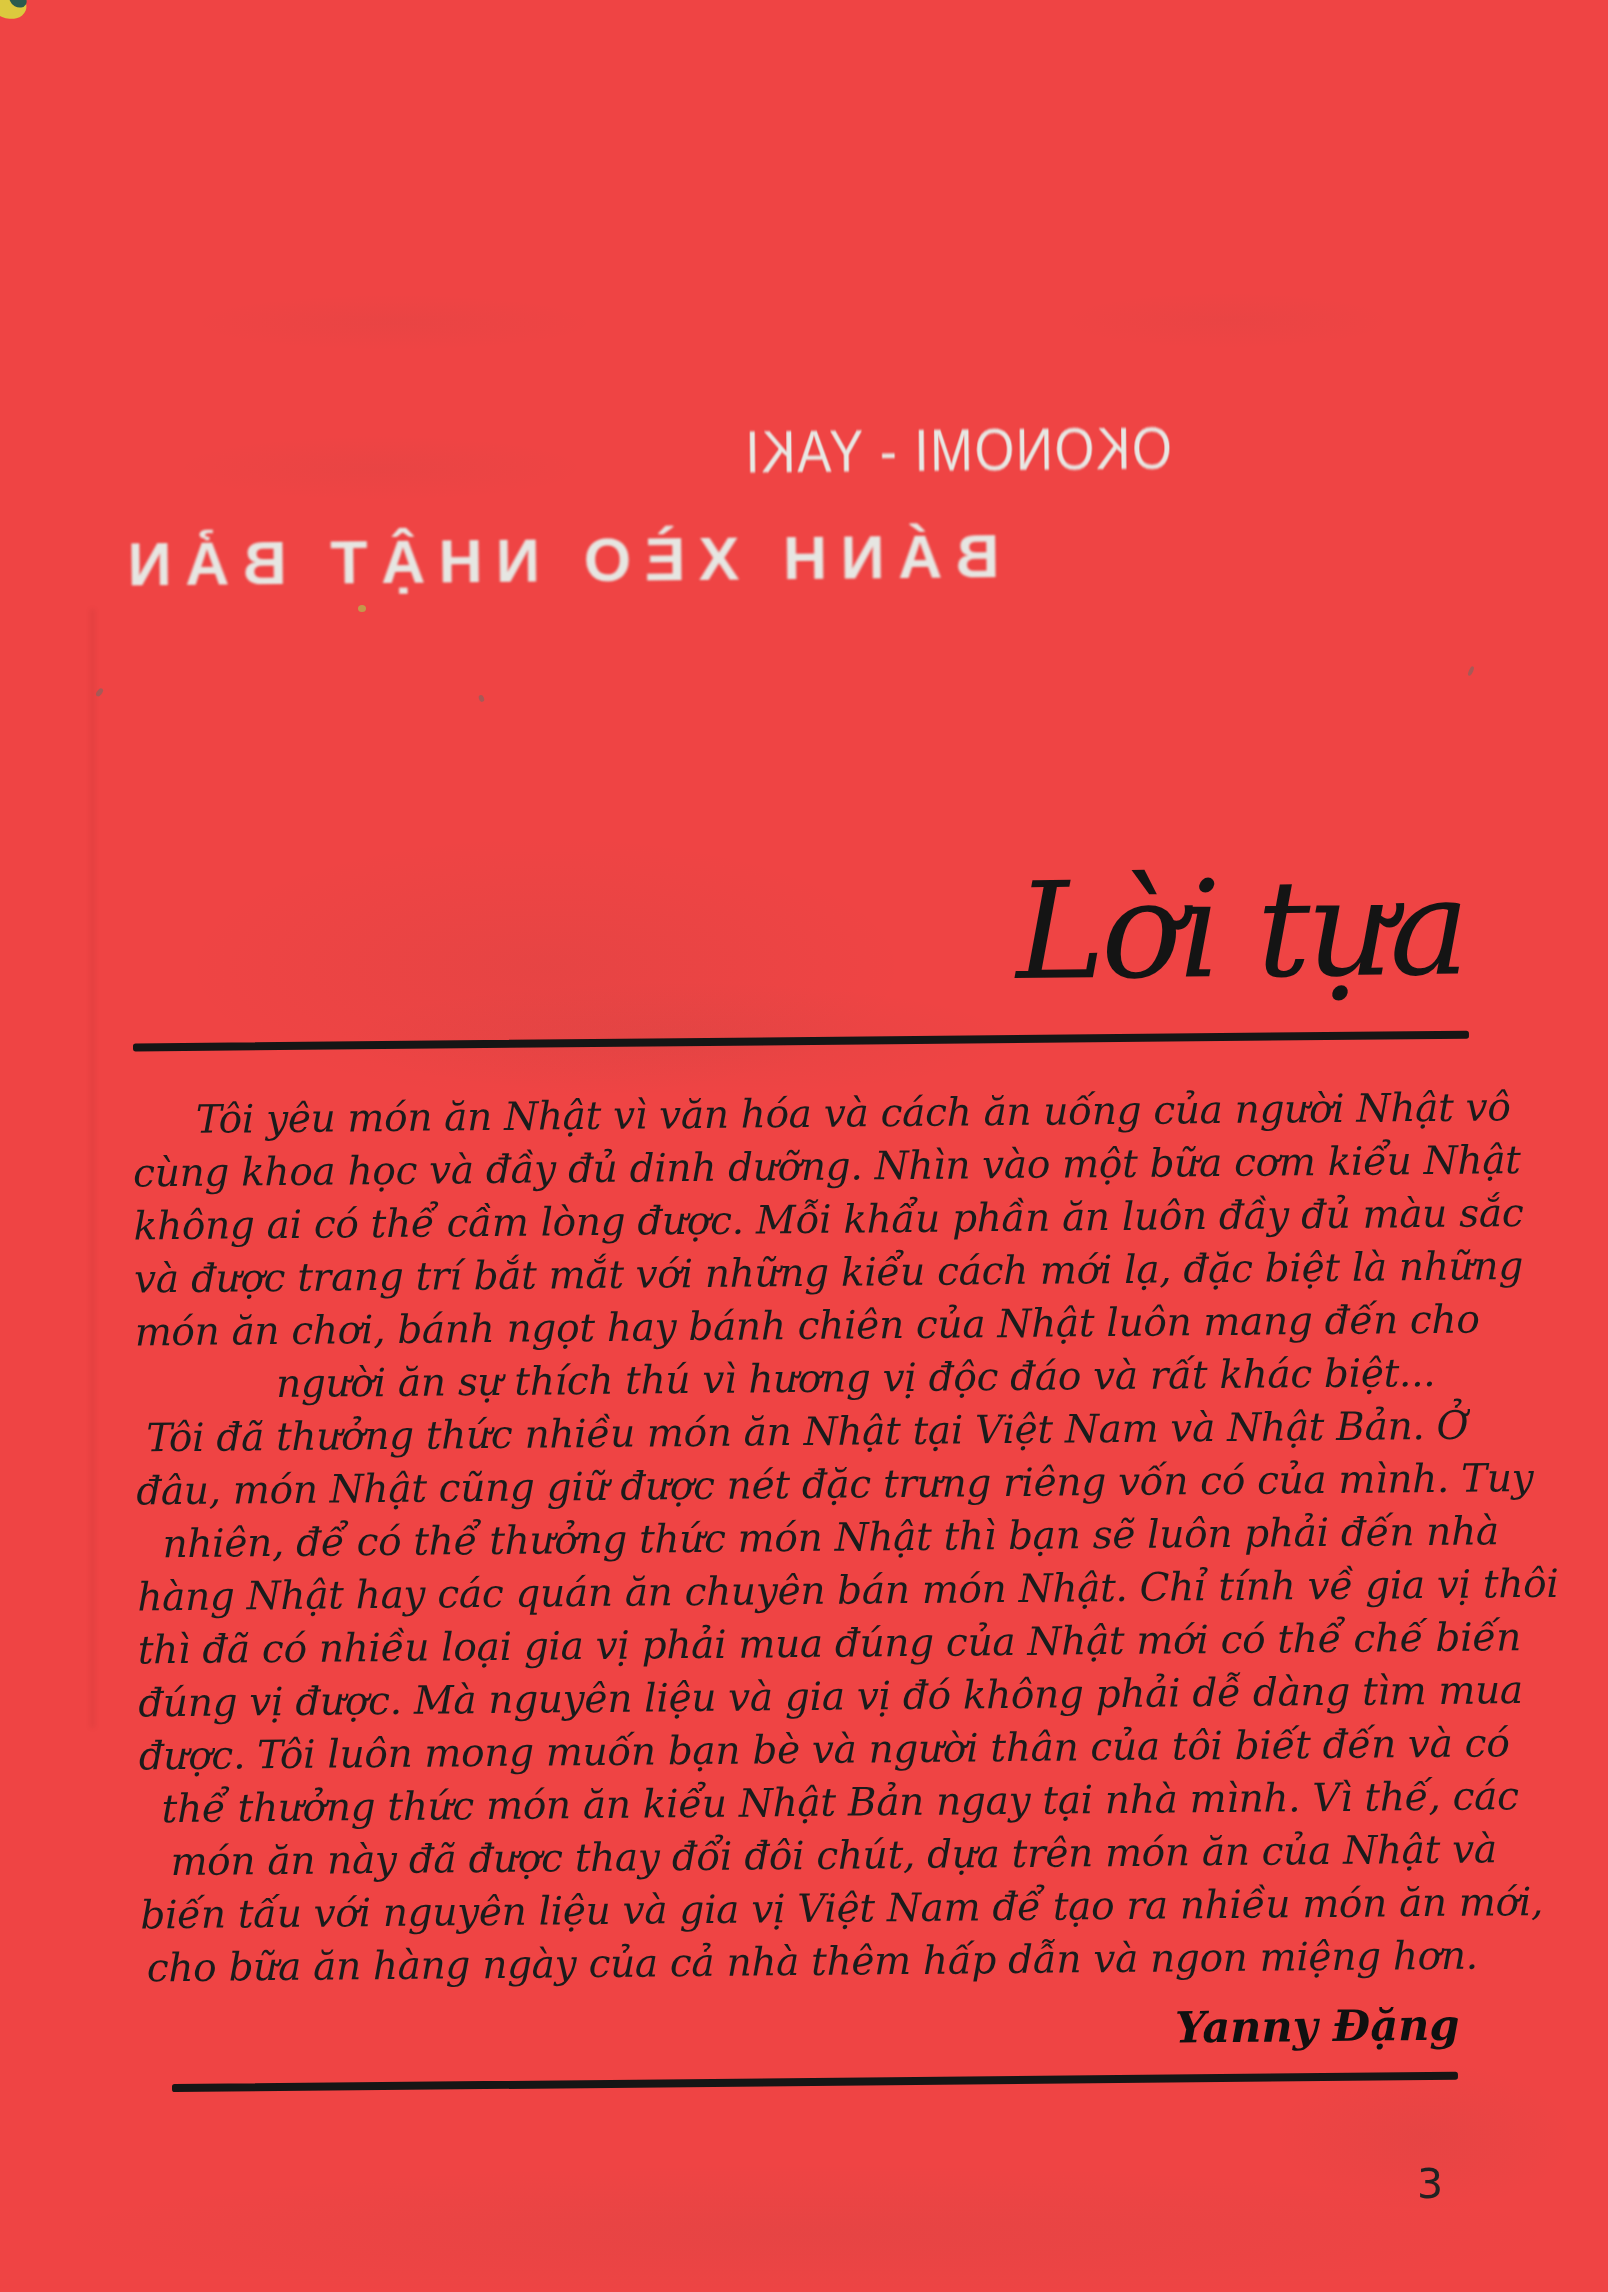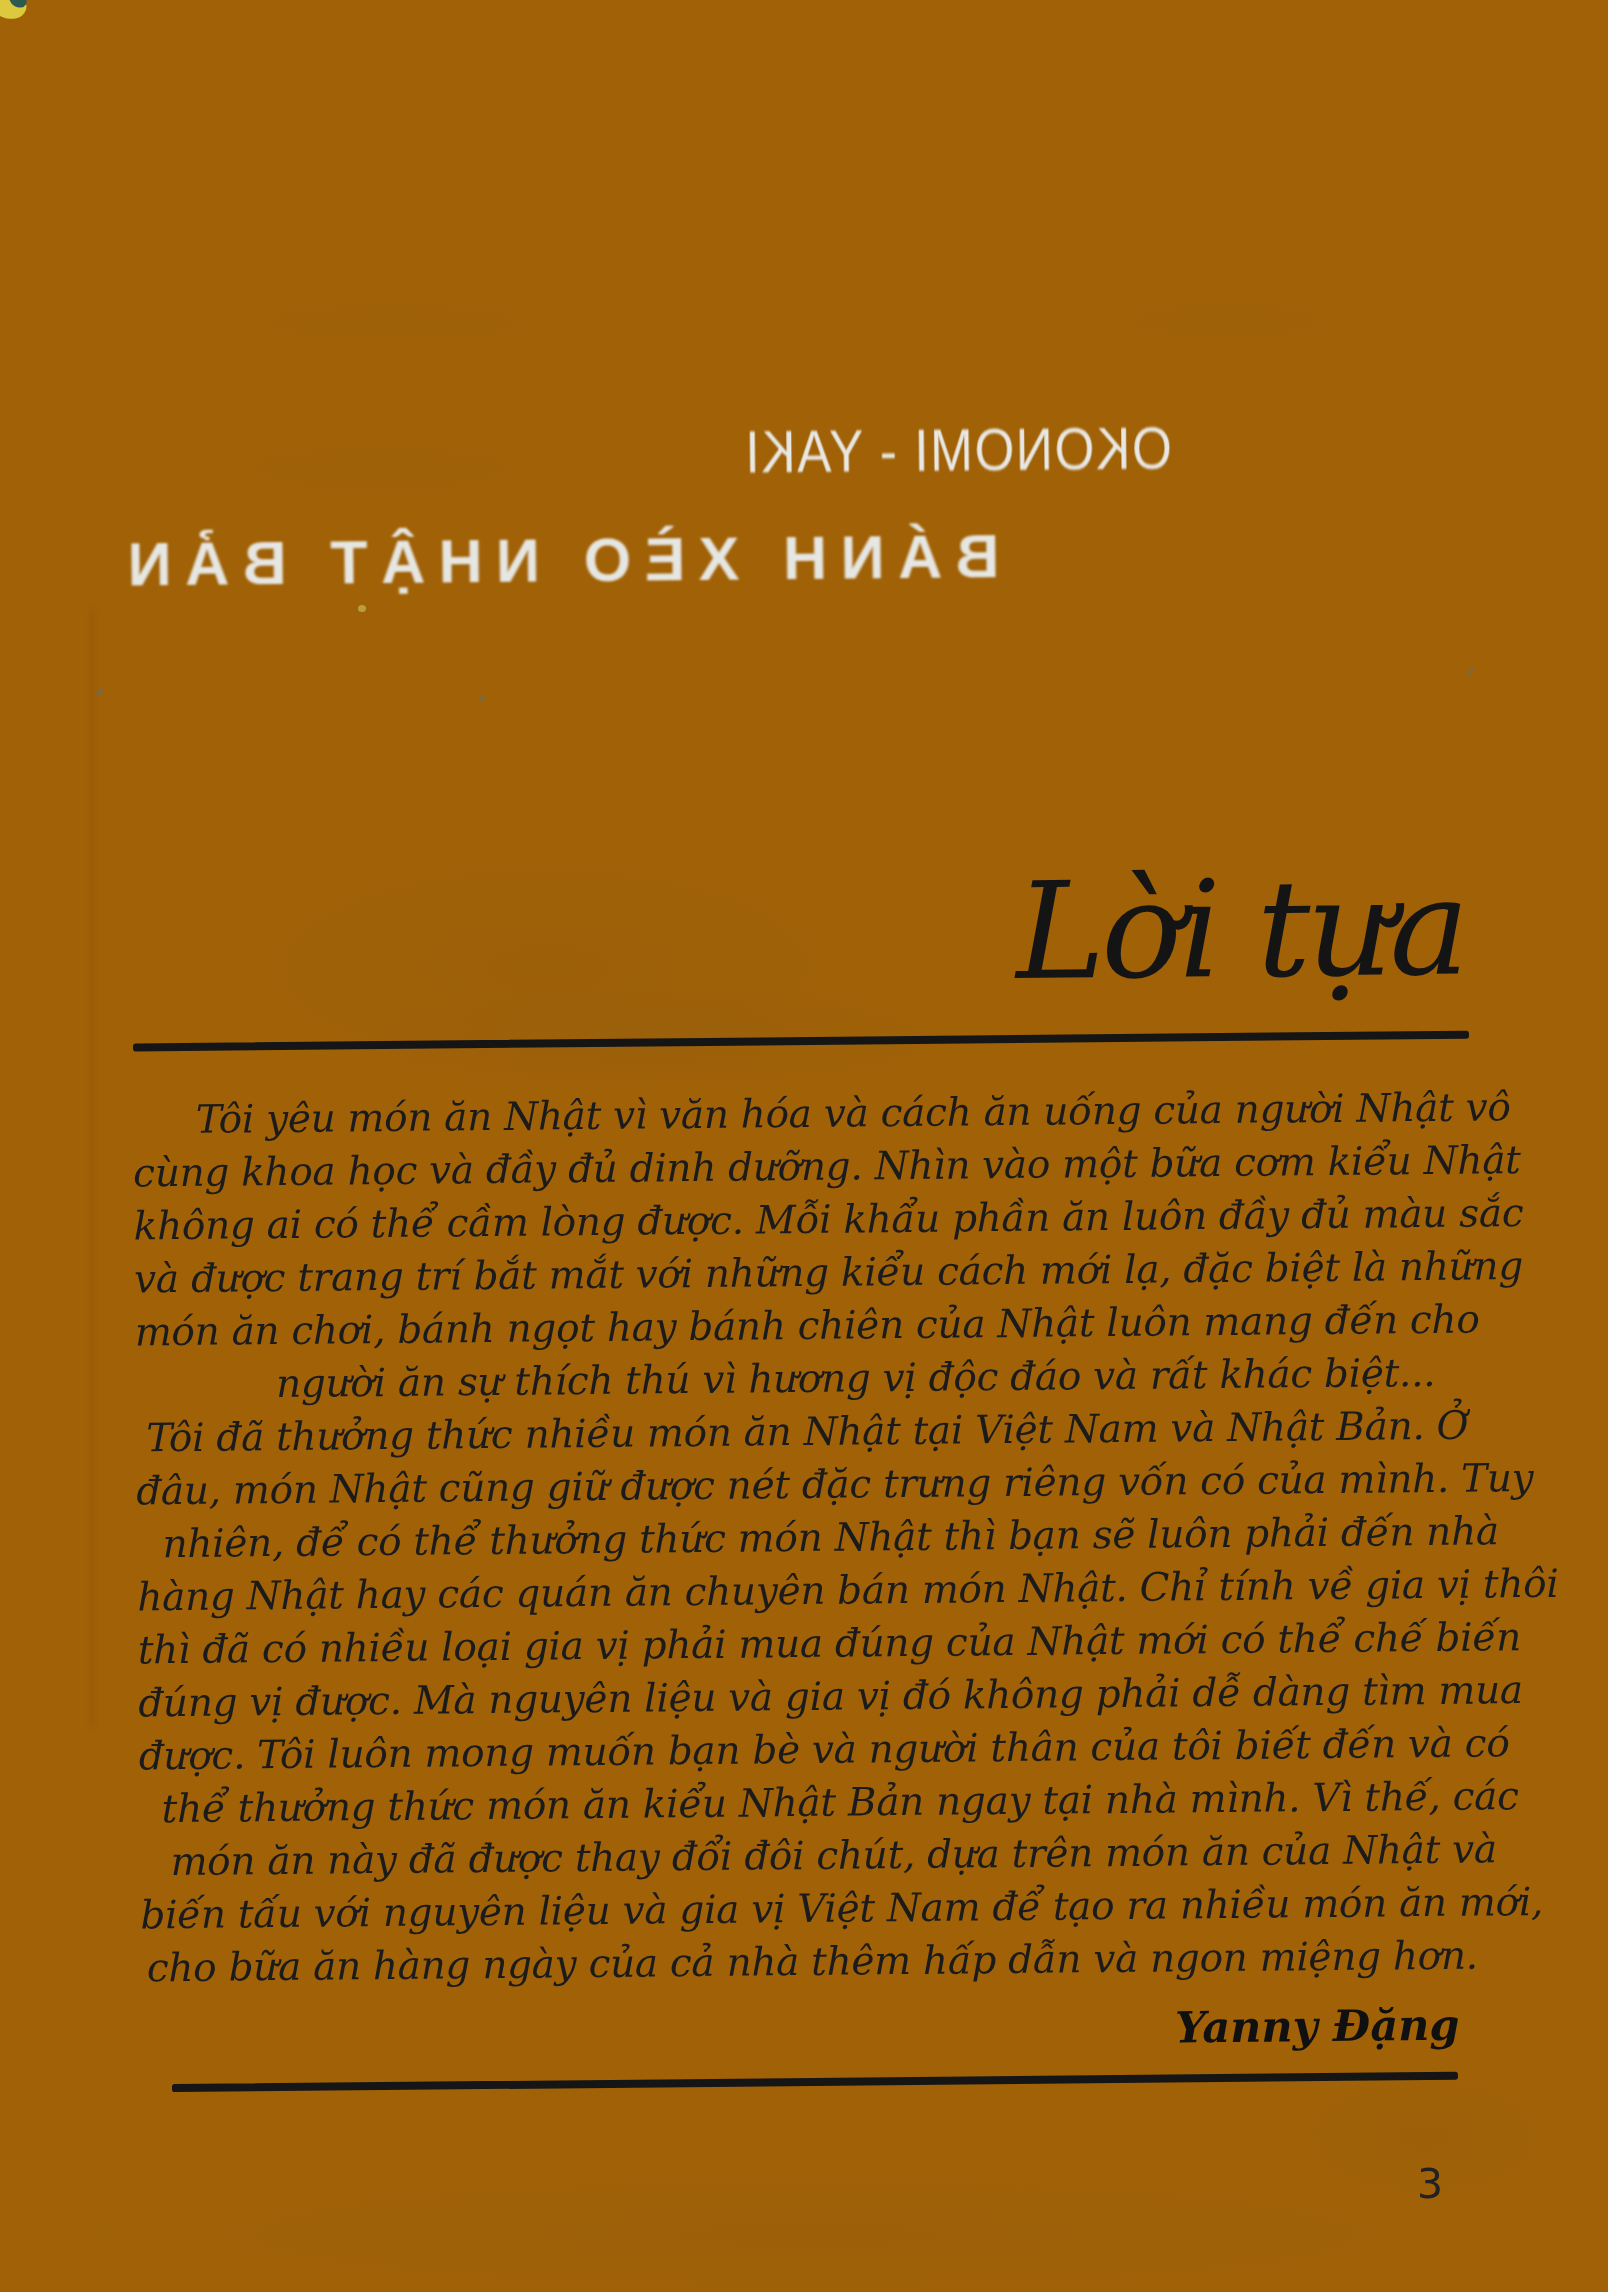--- a/index.html
+++ b/index.html
@@ -1,19 +1,19 @@
 <!DOCTYPE html>
 <html style="font-size:14.3px"><head>
 <meta charset="utf-8">
 <style>
   html,body{margin:0;padding:0;background:#e9e9e7;}
   .page{
     position:relative;
     width:1608px;height:2293px;
-    background:#a16207;
+    background:#ef4444;
     overflow:hidden;
     font-family:"DejaVu Serif", serif;
   }
   .tilt{position:absolute;inset:0;transform:rotate(-0.55deg);transform-origin:50% 50%;}
 
   
   .bleed{
     position:absolute;
     font-family:"Liberation Sans", sans-serif;
     color:#e4e4e0;

